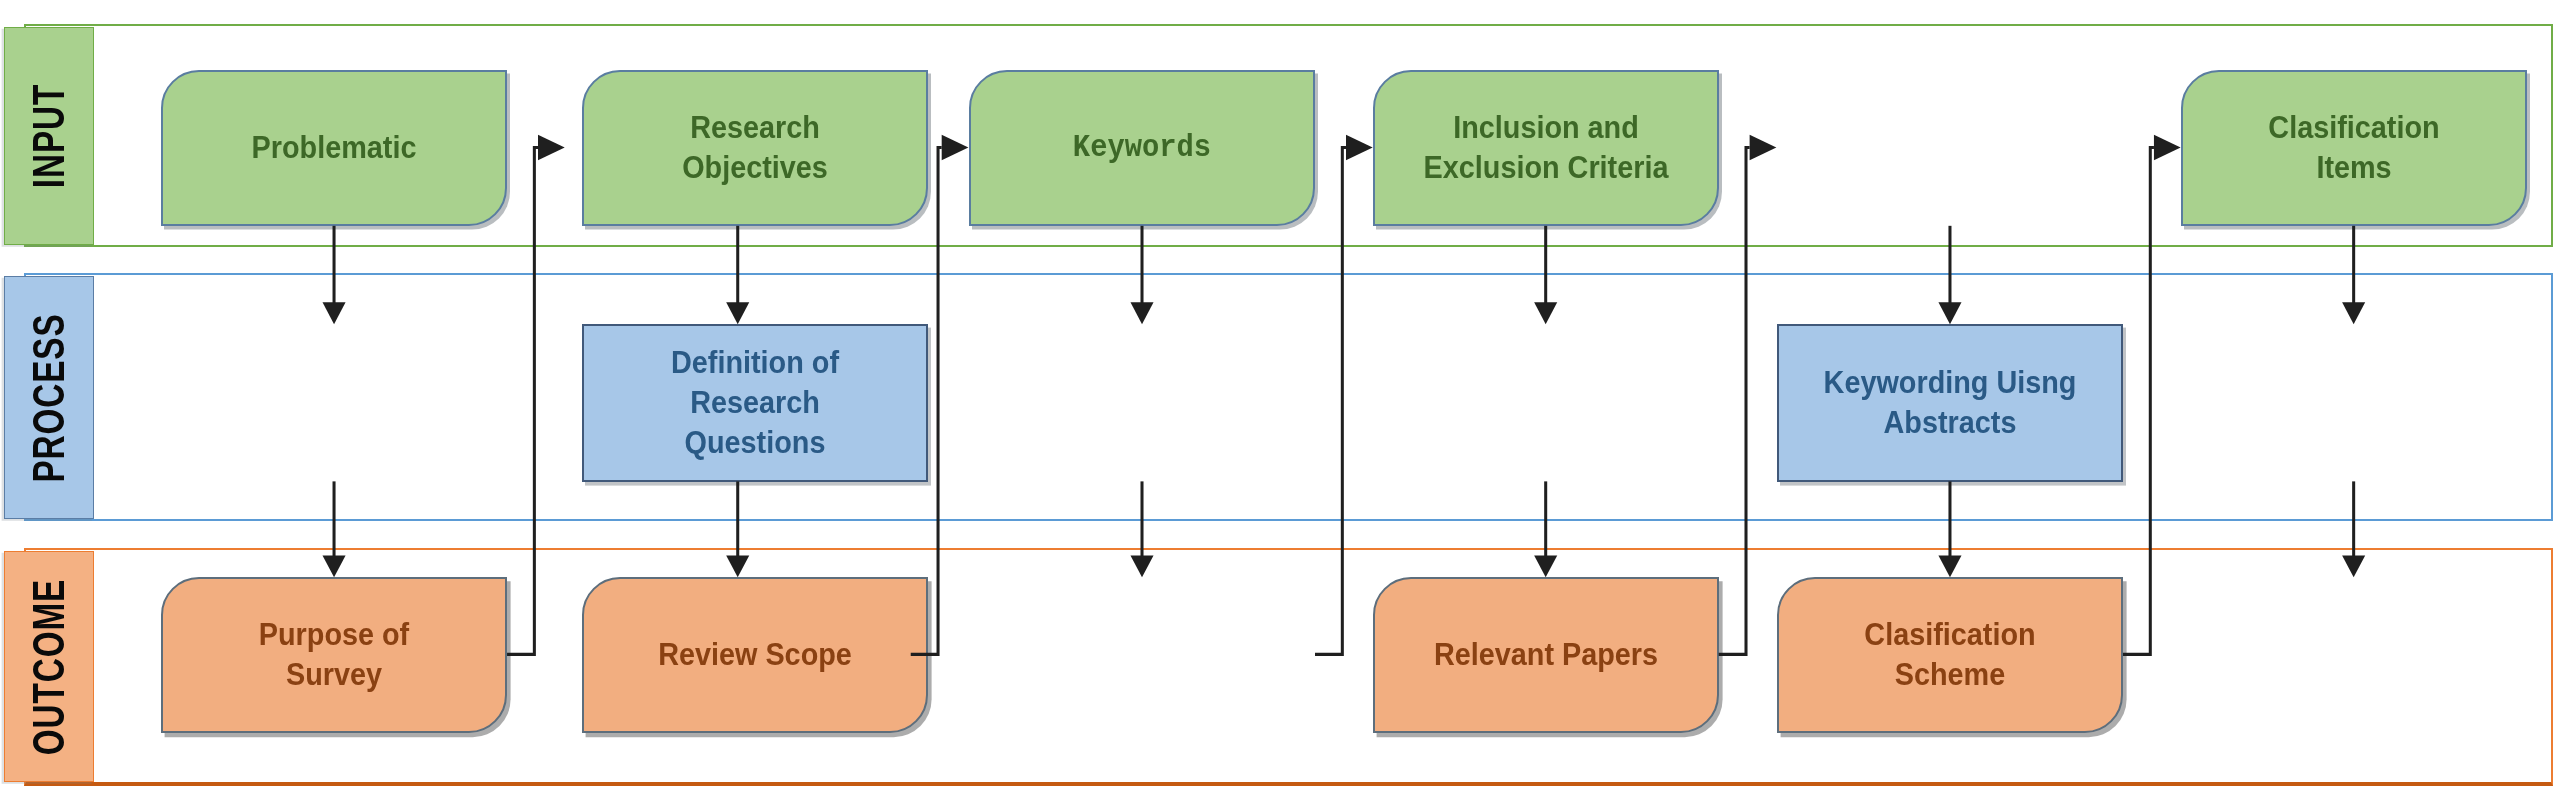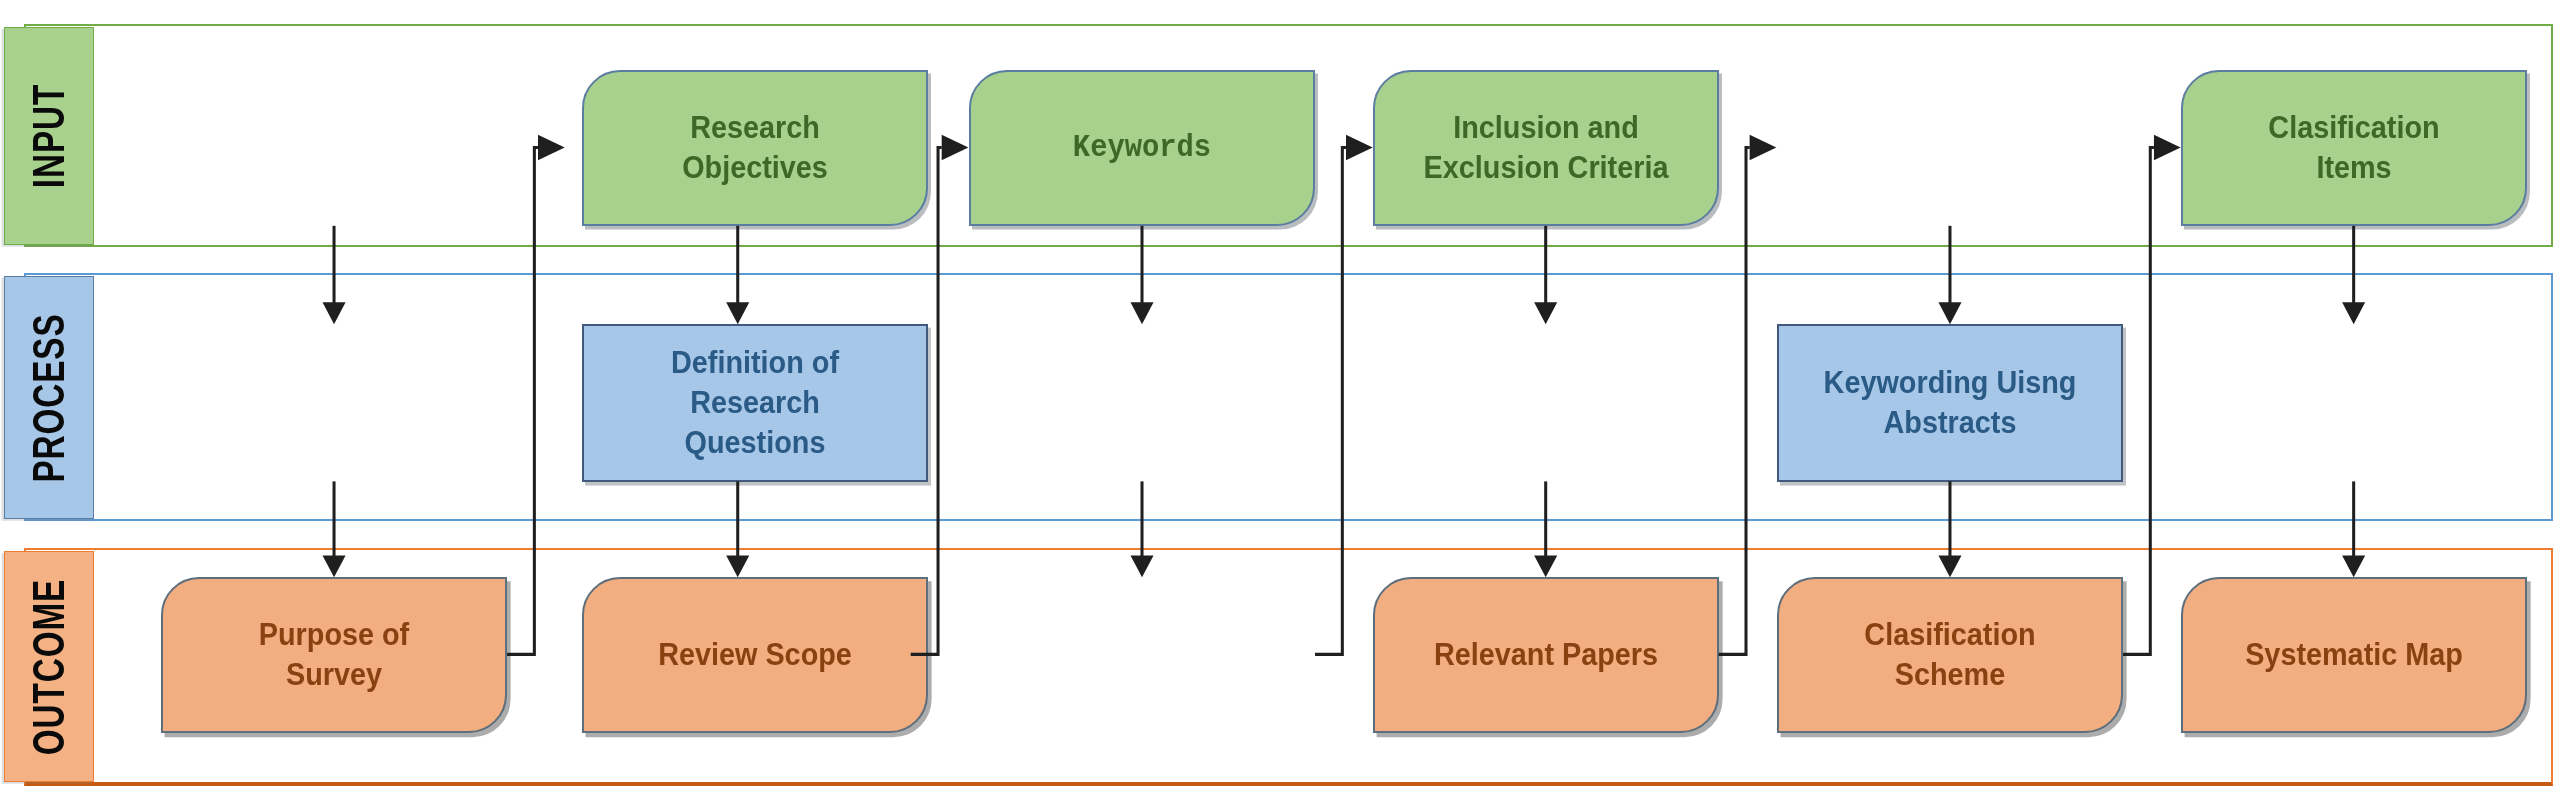--- a/index.html
+++ b/index.html
@@ -131,20 +131,23 @@
   <div class="band-label input" style="top:27px; height:218px;">
     <div class="vtext">INPUT</div>
   </div>
   <div class="band-label process" style="top:276px; height:243px;">
     <div class="vtext">PROCESS</div>
   </div>
   <div class="band-label outcome" style="top:551px; height:231px;">
     <div class="vtext">OUTCOME</div>
   </div>
 
+  <div class="box input c0">
+      <div class="box-label">Problematic</div>
+    </div>
   <div class="box input c1">
       <div class="box-label">Research
 Objectives</div>
     </div>
   <div class="box input c2">
       <div class="box-label">Keywords</div>
     </div>
   <div class="box input c3">
       <div class="box-label">Inclusion and
 Exclusion Criteria</div>
@@ -170,23 +173,20 @@
     </div>
   <div class="box outcome c1">
       <div class="box-label">Review Scope</div>
     </div>
   <div class="box outcome c3">
       <div class="box-label">Relevant Papers</div>
     </div>
   <div class="box outcome c4">
       <div class="box-label">Clasification
 Scheme</div>
-    </div>
-  <div class="box outcome c5">
-      <div class="box-label">Systematic Map</div>
     </div>
 
   <svg id="connectors" viewBox="0 0 4243 1336" xmlns="http://www.w3.org/2000/svg">
       <polyline points="550,372 550,500" fill="none" stroke="#1f1f1f" stroke-width="5"></polyline>
       <polygon points="531,498 569,498 550,534" fill="#1f1f1f"></polygon>
       <polyline points="550,793 550,917" fill="none" stroke="#1f1f1f" stroke-width="5"></polyline>
       <polygon points="531,915 569,915 550,951" fill="#1f1f1f"></polygon>
       <polyline points="835,1078 880,1078 880,243 886,243" fill="none" stroke="#1f1f1f" stroke-width="5"></polyline>
       <polygon points="886,222 886,264 930,243" fill="#1f1f1f"></polygon>
       <polyline points="1215,372 1215,500" fill="none" stroke="#1f1f1f" stroke-width="5"></polyline>

